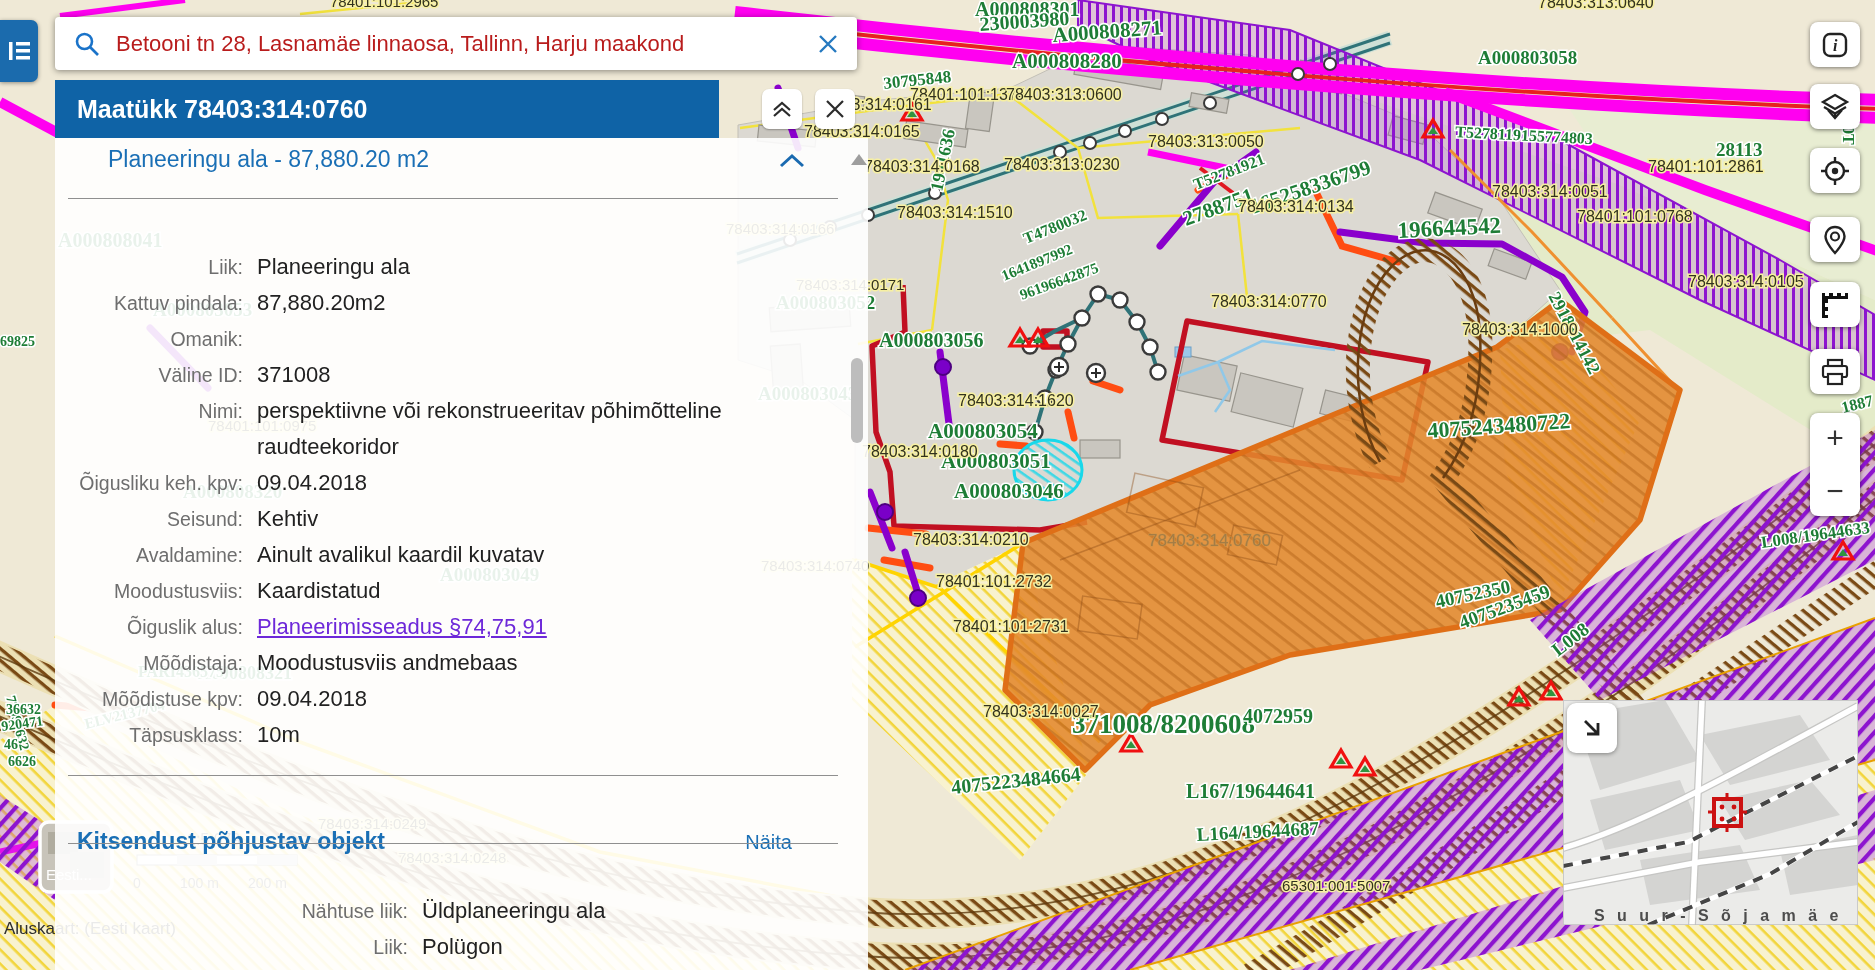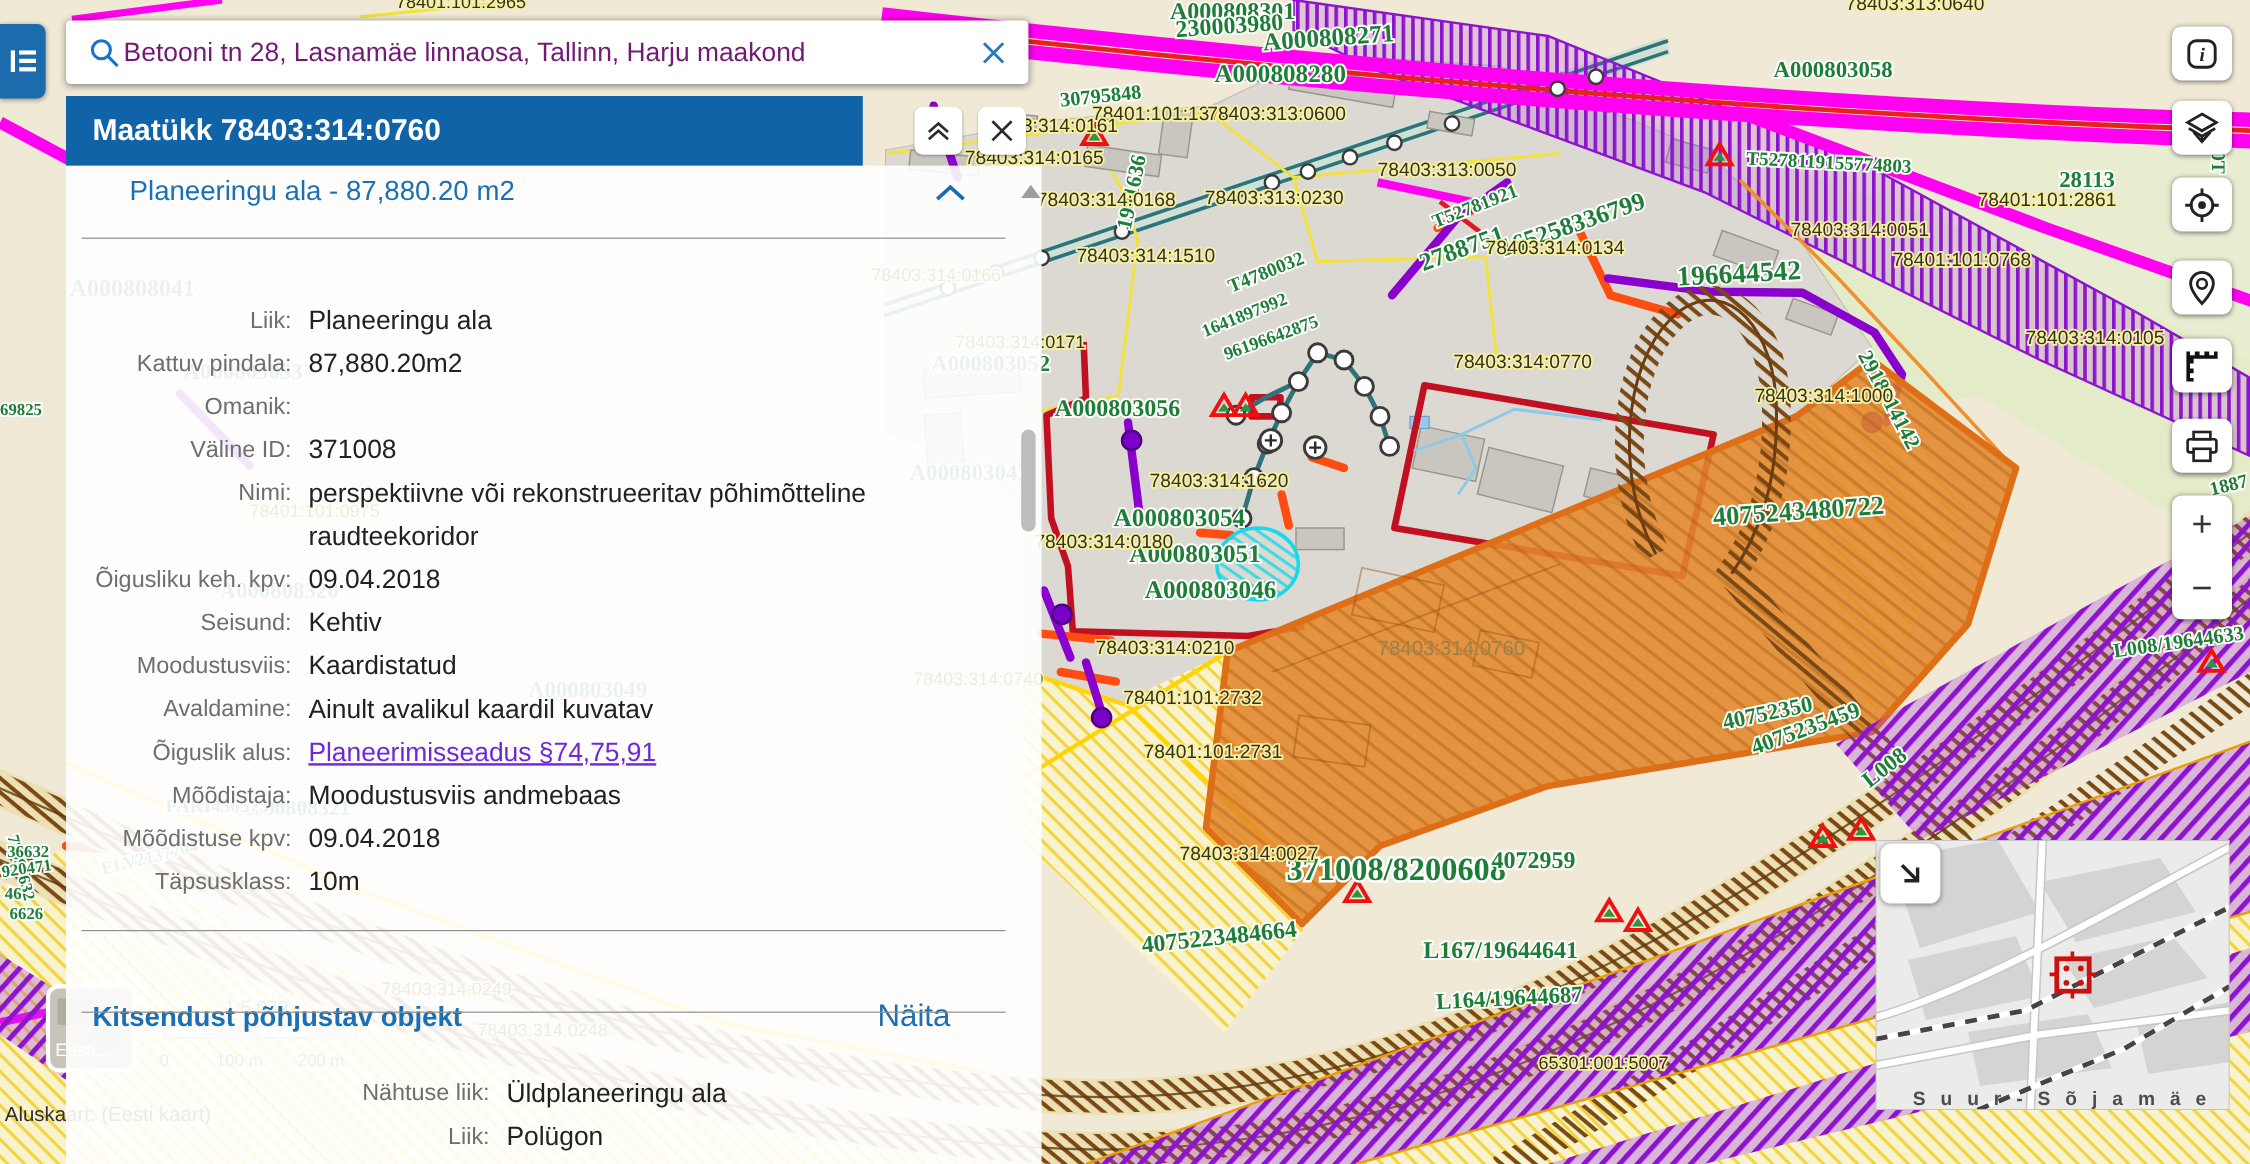--- a/index.html
+++ b/index.html
@@ -12,21 +12,21 @@
   text.p{font-family:"Liberation Sans",sans-serif;fill:#32321e;stroke:#f7f0a2;stroke-width:3px;paint-order:stroke;}
   text.o{font-family:"Liberation Sans",sans-serif;fill:#9a7a48;stroke:#cf9448;stroke-width:1.2px;paint-order:stroke;opacity:.85;}
   text.mm{font-family:"Liberation Sans",sans-serif;fill:#4d4d4d;font-weight:bold;letter-spacing:4px;}
   text.sc{font-family:"Liberation Sans",sans-serif;fill:#555;}
 
   
   .menu-btn{position:absolute;left:0;top:20px;width:38px;height:62px;background:#1b6bad;border-radius:0 7px 7px 0;box-shadow:0 1px 4px rgba(0,0,0,.4);cursor:pointer;z-index:40;}
 
   
   .search-bar{position:absolute;left:55px;top:17px;width:802px;height:53px;background:#fff;border-radius:4px;box-shadow:0 1px 6px rgba(0,0,0,.45);display:flex;align-items:center;z-index:32;}
-  .search-bar input{border:none;outline:none;flex:1;font-size:22px;color:#701a75;font-family:"Liberation Sans",sans-serif;background:transparent;}
+  .search-bar input{border:none;outline:none;flex:1;font-size:22px;color:#b91c1c;margin-left:13px;font-family:"Liberation Sans",sans-serif;background:transparent;}
   .search-icon{margin-left:18px;display:flex;}
   .search-clear{margin-right:16px;display:flex;cursor:pointer;}
 
   
   .panel-header{position:absolute;left:55px;top:80px;width:664px;height:58px;background:#0f63a6;display:flex;align-items:center;z-index:31;}
   .panel-title{color:#fff;font-size:25px;font-weight:bold;margin-left:22px;}
   .hbtn{position:absolute;top:9px;width:40px;height:40px;background:#fff;border-radius:7px;display:flex;align-items:center;justify-content:center;cursor:pointer;box-shadow:0 1px 2px rgba(0,0,0,.3);}
   .hbtn.collapse{left:707px;}
   .hbtn.close{left:760px;}
   .panel-body{position:absolute;left:55px;top:138px;width:813px;height:832px;background:rgba(255,255,255,0.9);z-index:30;}
@@ -35,21 +35,21 @@
   .scroll-up{position:absolute;left:796px;top:16px;width:0;height:0;border-left:8px solid transparent;border-right:8px solid transparent;border-bottom:11px solid #9e9e9e;}
   .scroll-thumb{position:absolute;left:796px;top:220px;width:12px;height:85px;background:#bdbdbd;border-radius:6px;cursor:grab;}
   .pdiv{position:absolute;left:13px;width:770px;height:0;border-top:1px solid #8f8f8f;}
   .fields{position:absolute;left:13px;top:111px;width:770px;}
   .frow{display:flex;gap:14px;line-height:36px;}
   .flabel{width:175px;flex:none;text-align:right;color:#6e6e6e;font-size:19.5px;}
   .fvalue{color:#212121;font-size:22px;flex:1;}
   .flink{color:#6d28d9;text-decoration:underline;cursor:pointer;}
   .sec2-row{position:absolute;left:22px;top:655px;width:715px;display:flex;justify-content:space-between;align-items:baseline;}
   .sec2-title{font-size:23px;color:#1a6fb5;font-weight:bold;}
-  .sec2-action{font-size:26px;color:#1a6fb5;cursor:pointer;margin-top:38px;}
+  .sec2-action{font-size:20px;color:#1a6fb5;cursor:pointer;margin-top:38px;}
   .fields2{position:absolute;left:13px;top:755px;width:770px;}
   .fields2 .flabel{width:340px;}
 
   
   .ctl{position:absolute;left:1810px;width:50px;height:45px;background:#fff;border-radius:8px;box-shadow:0 1px 4px rgba(0,0,0,.5);display:flex;align-items:center;justify-content:center;cursor:pointer;z-index:25;}
   .ctl-zoom{position:absolute;left:1810px;top:413px;width:50px;height:103px;background:#fff;border-radius:8px;box-shadow:0 1px 4px rgba(0,0,0,.5);display:flex;flex-direction:column;align-items:center;justify-content:space-between;padding:10px 0;box-sizing:border-box;z-index:25;}
   .zglyph{font-size:30px;color:#333;line-height:1;width:100%;text-align:center;cursor:pointer;}
 
   
   .mm-btn{position:absolute;left:1567px;top:703px;width:50px;height:50px;background:#fff;border-radius:9px;box-shadow:0 1px 4px rgba(0,0,0,.4);display:flex;align-items:center;justify-content:center;cursor:pointer;z-index:22;}
@@ -539,26 +539,26 @@
         </div>
         <div class="frow">
           <div class="flabel">Õigusliku keh. kpv:</div>
           <div class="fvalue">09.04.2018</div>
         </div>
         <div class="frow">
           <div class="flabel">Seisund:</div>
           <div class="fvalue">Kehtiv</div>
         </div>
         <div class="frow">
+          <div class="flabel">Avaldamine:</div>
+          <div class="fvalue">Ainult avalikul kaardil kuvatav</div>
+        </div>
+        <div class="frow">
           <div class="flabel">Moodustusviis:</div>
           <div class="fvalue">Kaardistatud</div>
-        </div>
-        <div class="frow">
-          <div class="flabel">Avaldamine:</div>
-          <div class="fvalue">Ainult avalikul kaardil kuvatav</div>
         </div>
         <div class="frow">
           <div class="flabel">Õiguslik alus:</div>
           <div class="fvalue"><a class="flink">Planeerimisseadus §74,75,91</a></div>
         </div>
         <div class="frow">
           <div class="flabel">Mõõdistaja:</div>
           <div class="fvalue">Moodustusviis andmebaas</div>
         </div>
         <div class="frow">

